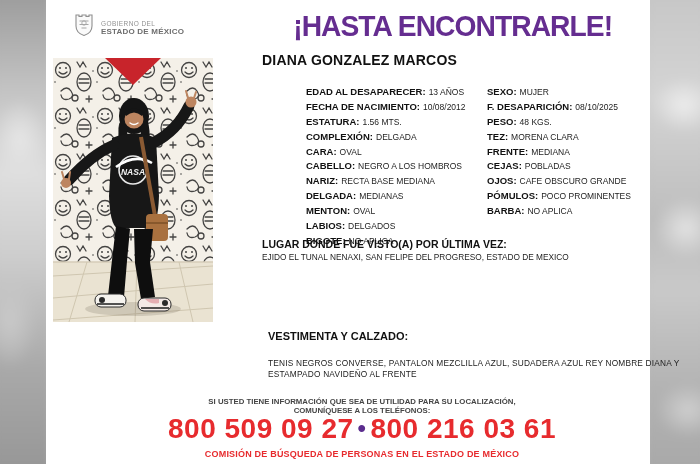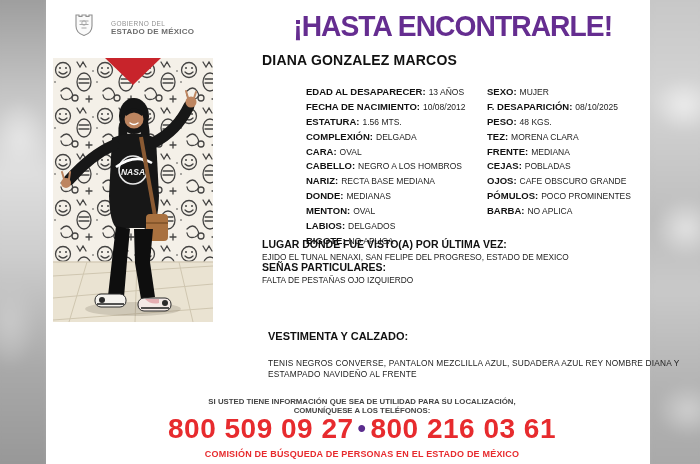--- a/index.html
+++ b/index.html
@@ -17,21 +17,21 @@
   .bg-right { left:644px; width:66px;
     background:
       radial-gradient(46px 40px at 40px 115px, #ececec 0%, rgba(236,236,236,0) 70%),
       radial-gradient(46px 44px at 42px 238px, #e3e3e3 0%, rgba(227,227,227,0) 70%),
       radial-gradient(46px 40px at 44px 420px, #cfcfcf 0%, rgba(207,207,207,0) 70%),
       linear-gradient(180deg,#c6c6c6 0%,#d4d4d4 22%,#bdbdbd 48%,#c9c9c9 62%,#b3b3b3 82%,#a8a8a8 100%); }
 
   .flyer { position:absolute; left:46px; top:0; width:604px; height:464px; background:#ffffff; }
 
   
-  .gov-logo { position:absolute; left:26px; top:12px; display:flex; align-items:center; gap:15px; }
+  .gov-logo { position:absolute; left:26px; top:12px; display:flex; align-items:center; gap:5px; }
   .gov-text .l1 { font-size:6.5px; letter-spacing:.4px; color:#929292; }
   .gov-text .l2 { font-size:8px; font-weight:bold; letter-spacing:.2px; color:#6e6e6e; }
   .title { position:absolute; left:238px; top:9px; width:306px; text-align:center;
            font-size:30px; font-weight:800; letter-spacing:-1px; color:#652d90;
            transform:scaleX(.94); transform-origin:center; white-space:nowrap; }
 
   
   .photo { position:absolute; left:7px; top:58px; width:160px; height:264px; overflow:hidden; }
 
   
@@ -163,21 +163,21 @@
     <div class="name">DIANA GONZALEZ MARCOS</div>
 
     <div class="col col-left">
       <div class="row"><span class="lbl">EDAD AL DESAPARECER:</span><span class="val">13 AÑOS</span></div>
       <div class="row"><span class="lbl">FECHA DE NACIMIENTO:</span><span class="val">10/08/2012</span></div>
       <div class="row"><span class="lbl">ESTATURA:</span><span class="val">1.56 MTS.</span></div>
       <div class="row"><span class="lbl">COMPLEXIÓN:</span><span class="val">DELGADA</span></div>
       <div class="row"><span class="lbl">CARA:</span><span class="val">OVAL</span></div>
       <div class="row"><span class="lbl">CABELLO:</span><span class="val">NEGRO A LOS HOMBROS</span></div>
       <div class="row"><span class="lbl">NARIZ:</span><span class="val">RECTA BASE MEDIANA</span></div>
-      <div class="row"><span class="lbl">DONDE:</span><span class="val">MEDIANAS</span></div>
+      <div class="row"><span class="lbl">DELGADA:</span><span class="val">MEDIANAS</span></div>
       <div class="row"><span class="lbl">MENTON:</span><span class="val">OVAL</span></div>
       <div class="row"><span class="lbl">LABIOS:</span><span class="val">DELGADOS</span></div>
       <div class="row"><span class="lbl">BIGOTE:</span><span class="val">NO APLICA</span></div>
     </div>
 
     <div class="col col-right">
       <div class="row"><span class="lbl">SEXO:</span><span class="val">MUJER</span></div>
       <div class="row"><span class="lbl">F. DESAPARICIÓN:</span><span class="val">08/10/2025</span></div>
       <div class="row"><span class="lbl">PESO:</span><span class="val">48 KGS.</span></div>
       <div class="row"><span class="lbl">TEZ:</span><span class="val">MORENA CLARA</span></div>
@@ -186,24 +186,20 @@
       <div class="row"><span class="lbl">OJOS:</span><span class="val">CAFE OBSCURO GRANDE</span></div>
       <div class="row"><span class="lbl">PÓMULOS:</span><span class="val">POCO PROMINENTES</span></div>
       <div class="row"><span class="lbl">BARBA:</span><span class="val">NO APLICA</span></div>
     </div>
 
     <div class="block" id="lugar">
       <div class="h">LUGAR DONDE FUE VISTO(A) POR ÚLTIMA VEZ:</div>
       <div class="v">EJIDO EL TUNAL NENAXI, SAN FELIPE DEL PROGRESO, ESTADO DE MEXICO</div>
     </div>
 
-    <div class="block" id="senas">
-      <div class="h">SEÑAS PARTICULARES:</div>
-      <div class="v">FALTA DE PESTAÑAS OJO IZQUIERDO</div>
-    </div>
 
     <div class="block" id="vestimenta">
       <div class="h">VESTIMENTA Y CALZADO:</div>
       <div class="v">TENIS NEGROS CONVERSE, PANTALON MEZCLILLA AZUL, SUDADERA AZUL REY NOMBRE DIANA Y ESTAMPADO NAVIDEÑO AL FRENTE</div>
     </div>
 
     <div class="info">
       <div>SI USTED TIENE INFORMACIÓN QUE SEA DE UTILIDAD PARA SU LOCALIZACIÓN,</div>
       <div>COMUNÍQUESE A LOS TELÉFONOS:</div>
     </div>

